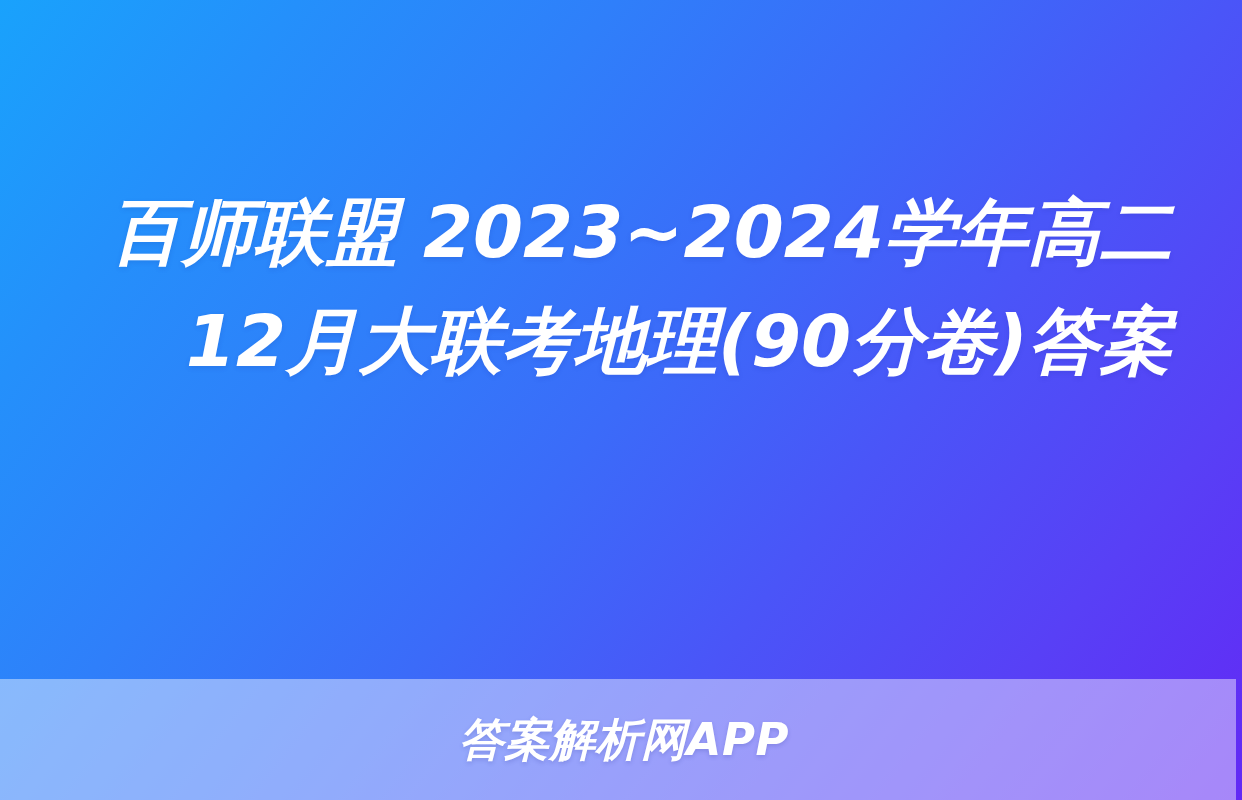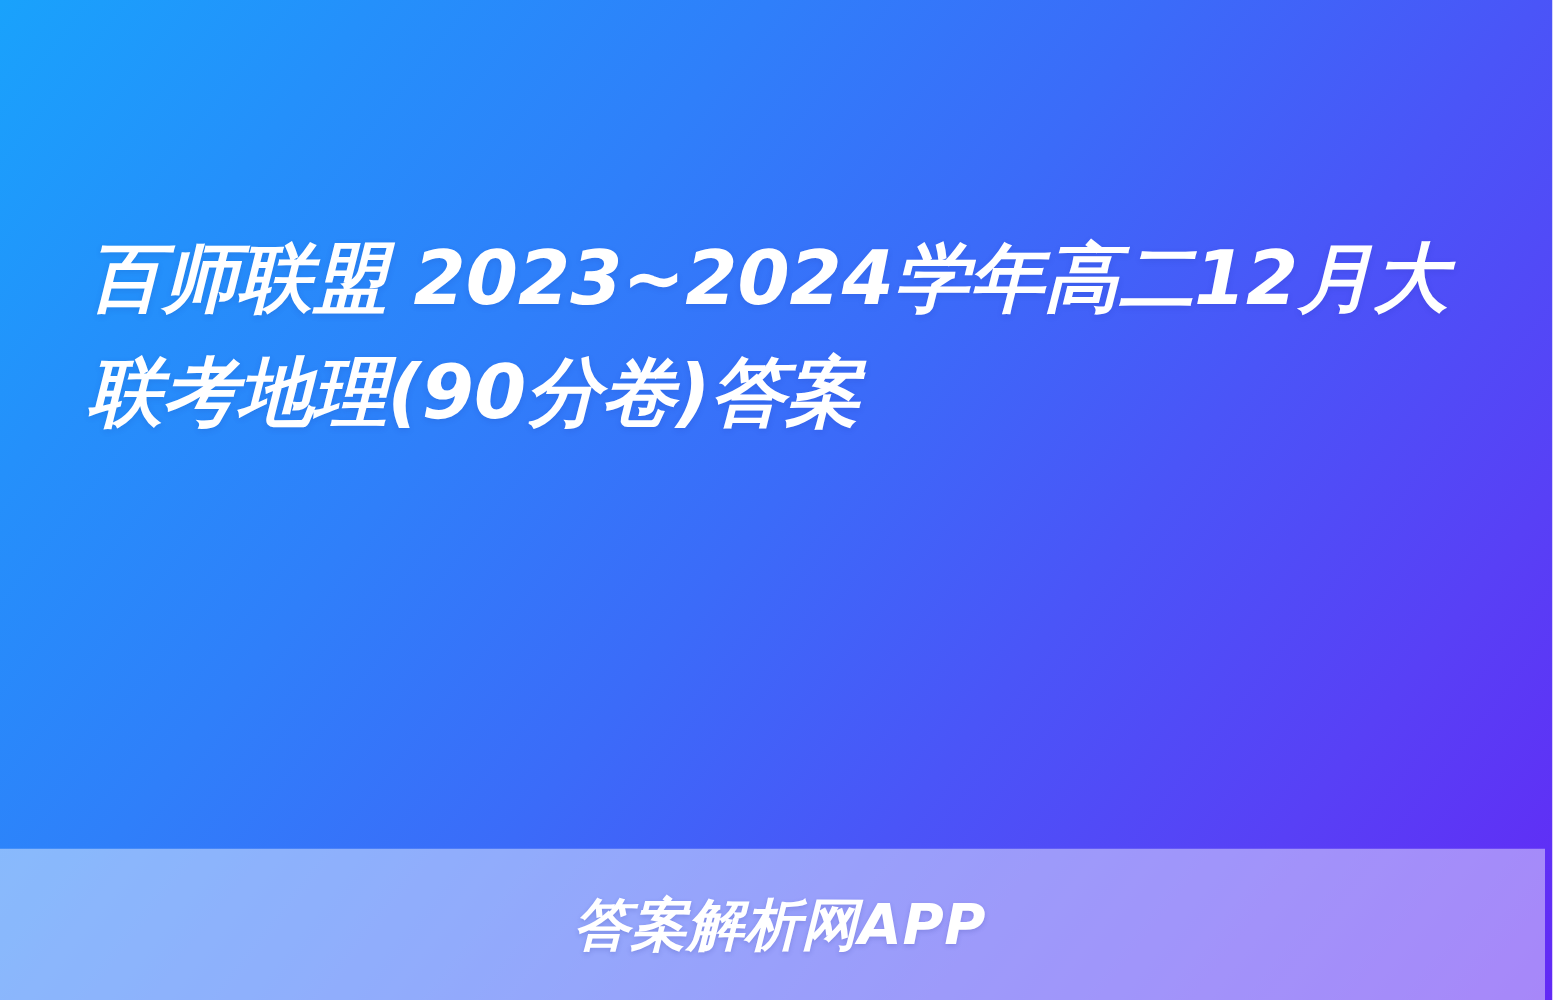--- a/index.html
+++ b/index.html
@@ -22,26 +22,26 @@
         #6229f5 100%);
     overflow:hidden;
   }
 
   
   #headline {
     position:absolute;
     left:70px;
     top:178px;
     width:1102px;
-    text-align:left;
+    text-align:right;
     color:#ffffff;
     font-family:"DejaVu Sans", sans-serif;
     font-weight:700;
     font-style:italic;
-    font-size:60px;
+    font-size:72px;
     line-height:1.52;
     letter-spacing:0px;
     white-space:normal;
     word-break:break-all;
     text-shadow:0 2px 5px rgba(20,40,140,0.13);
   }
 
   
   #footer-band {
     position:absolute;

